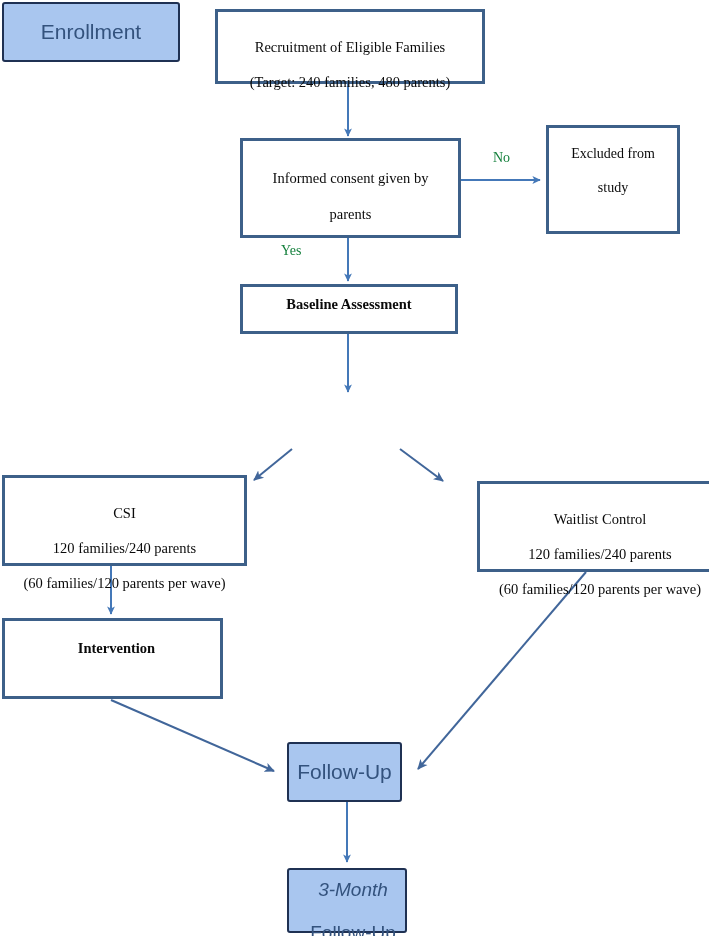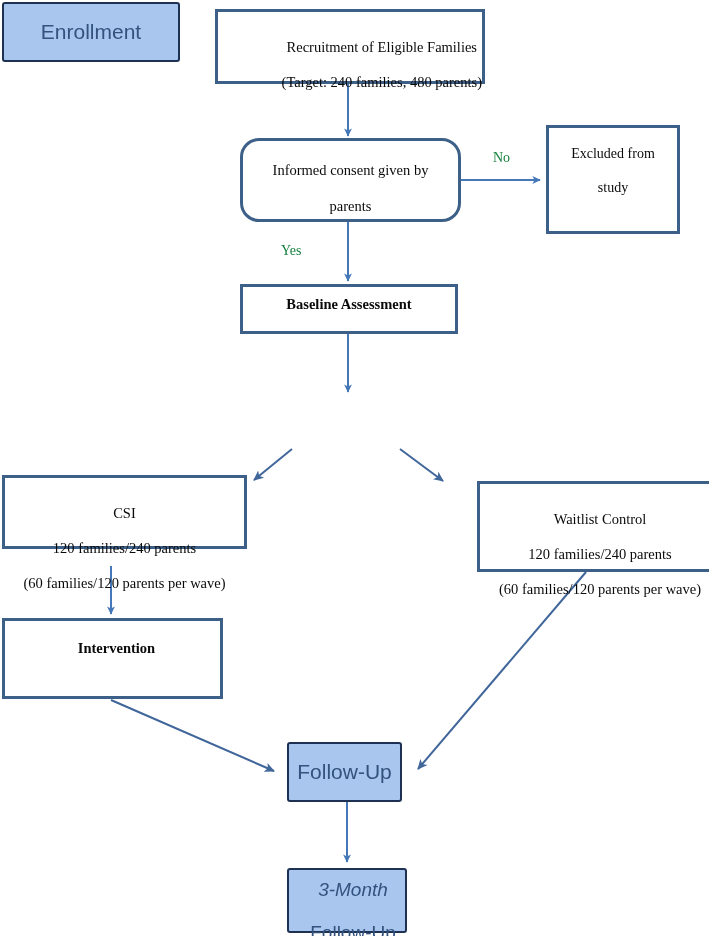--- a/index.html
+++ b/index.html
@@ -115,48 +115,48 @@
     <span class="txt">Follow-Up</span>
   </div>
 
   <div class="node stage" style="left:287px; top:868px; width:120px; height:65px; font-size:19px;padding-left:12px;">
     <span class="txt">
       <span class="ital">3-Month</span><br>
       <span>Follow-Up</span>
     </span>
   </div>
 
-  <div class="node rect" style="left:215px; top:9px; width:270px; height:75px; font-size:14.5px;justify-content:flex-end;">
+  <div class="node rect" style="left:215px; top:9px; width:270px; height:75px; font-size:14.5px;">
     <span class="txt">
       <span>Recruitment of Eligible Families</span><br>
       <span>(Target: 240 families, 480 parents)</span>
     </span>
   </div>
 
-  <div class="node rect" style="left:240px; top:138px; width:221px; height:84px; font-size:14.5px;
-              align-items:center;border-radius:19px;">
+  <div class="node rect" style="left:240px; top:138px; width:221px; height:100px; font-size:14.5px;
+              align-items:center;">
     <span class="txt" style="padding-top:0;">
       <span>Informed consent given by</span><br>
       <span>parents</span>
     </span>
   </div>
 
   <div class="node rect" style="left:546px; top:125px; width:134px; height:109px; font-size:14px;
               ">
     <span class="txt" style="padding-top:0;">
       <span>Excluded from</span><br>
       <span>study</span>
     </span>
   </div>
 
   <div class="node rect" style="left:240px; top:284px; width:218px; height:50px; font-size:14.5px;font-weight:bold;">
     <span class="txt">Baseline Assessment</span>
   </div>
 
-  <div class="node rect" style="left:2px; top:475px; width:245px; height:74px; font-size:14.5px;">
+  <div class="node rect" style="left:2px; top:475px; width:245px; height:91px; font-size:14.5px;">
     <span class="txt">
       <span>CSI</span><br>
       <span>120 families/240 parents</span><br>
       <span>(60 families/120 parents per wave)</span>
     </span>
   </div>
 
   <div class="node rect" style="left:477px; top:481px; width:246px; height:91px; font-size:14.5px;">
     <span class="txt">
       <span>Waitlist Control</span><br>

